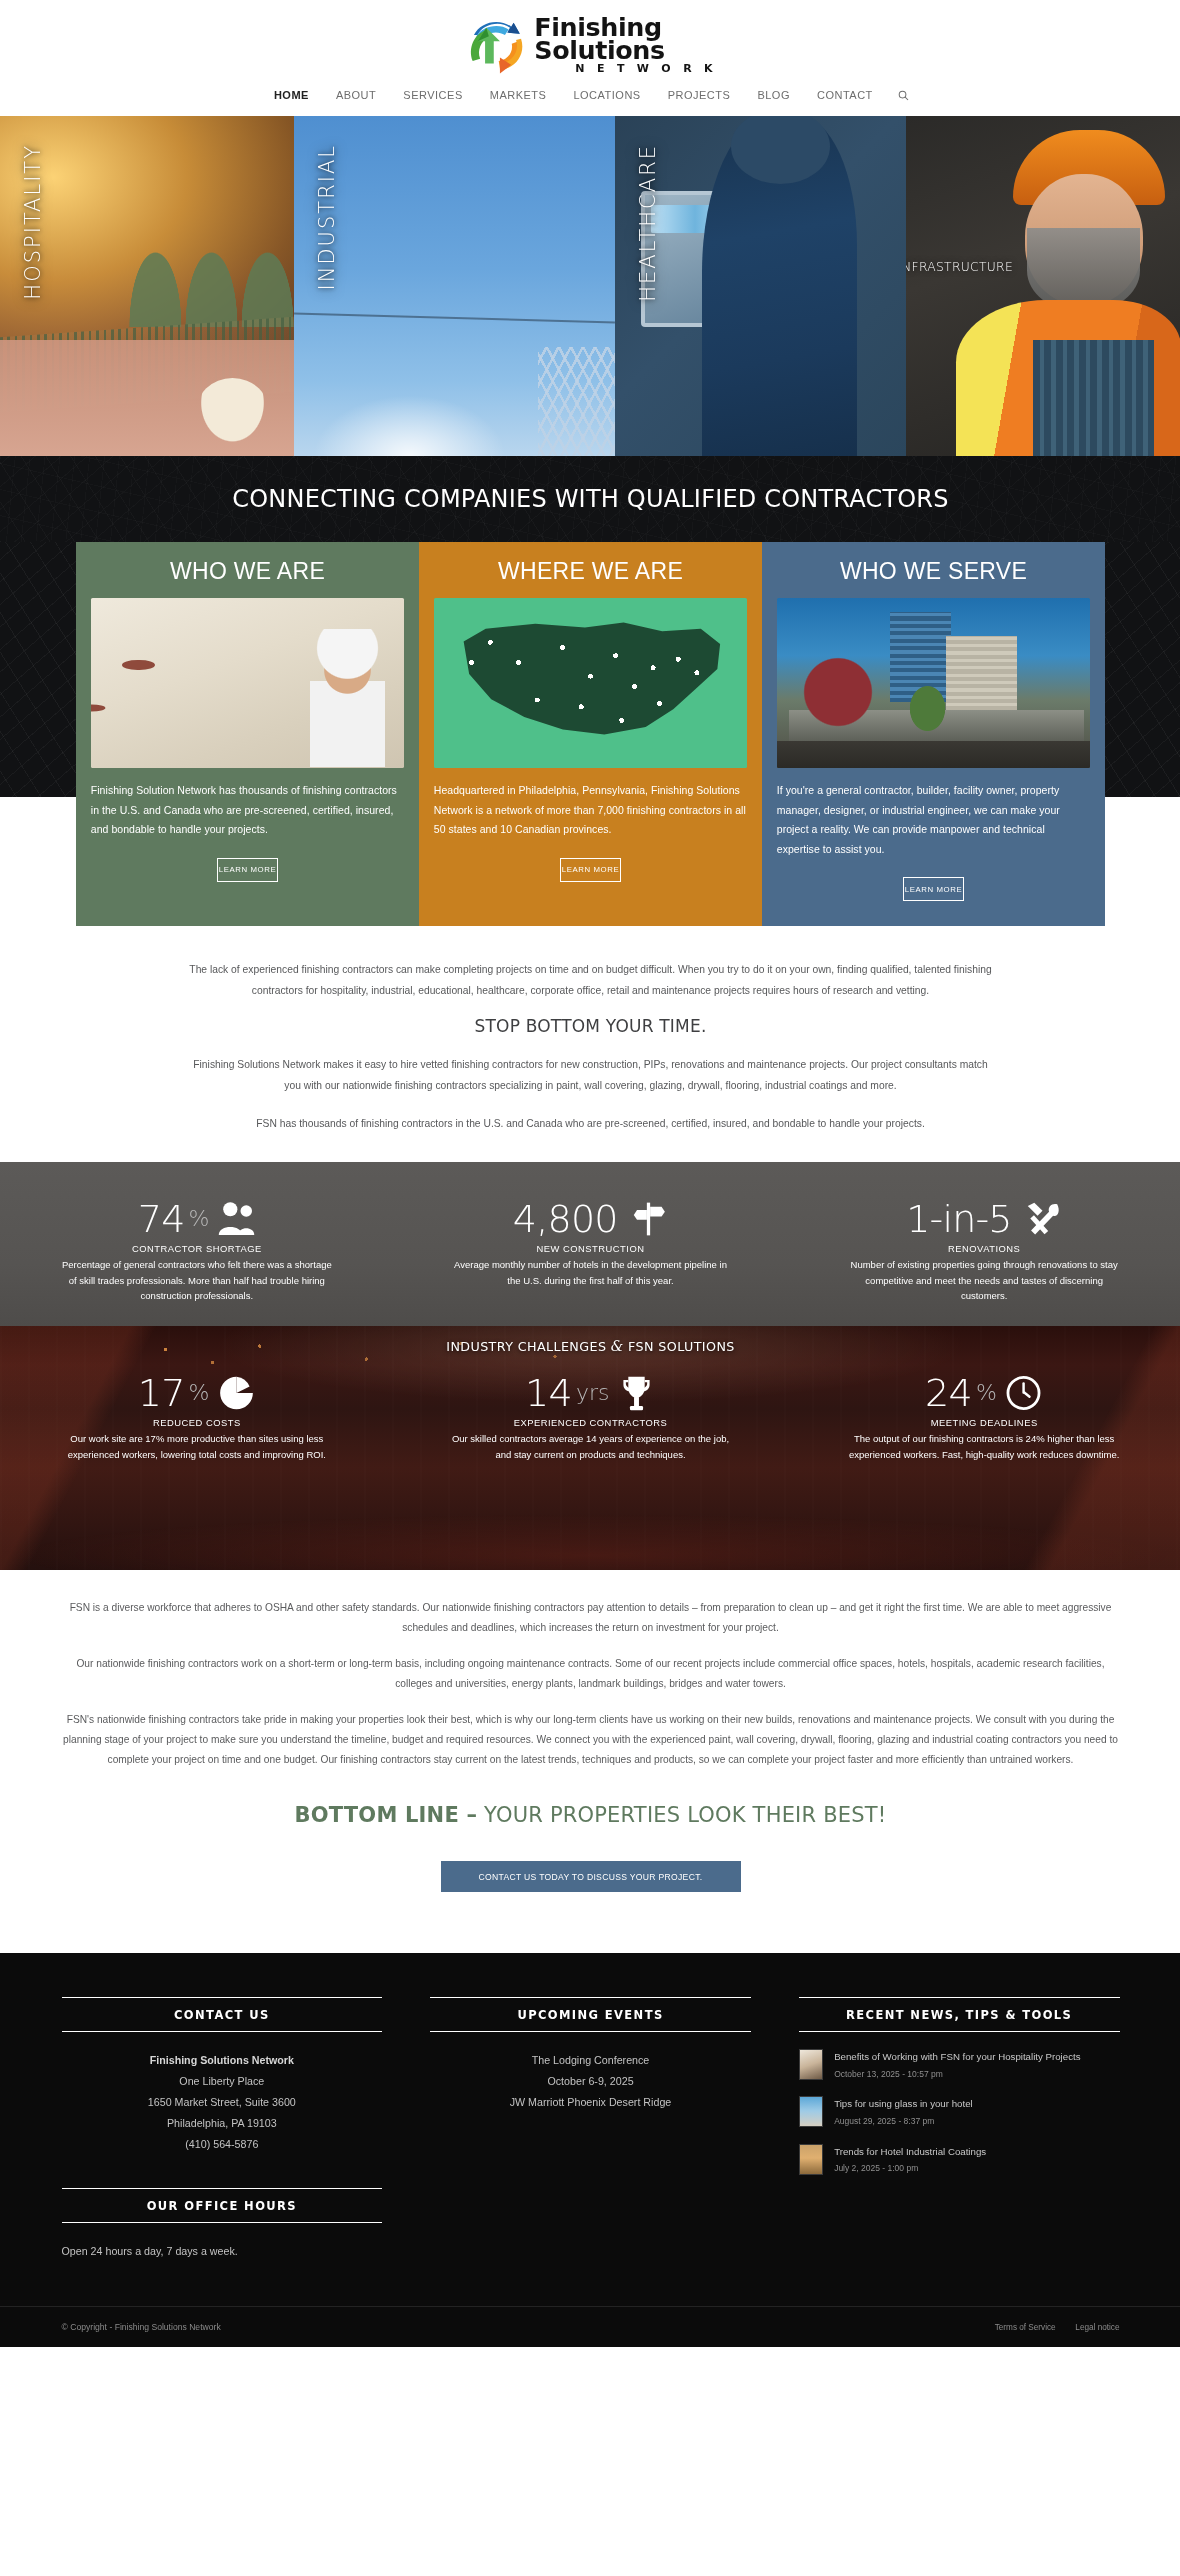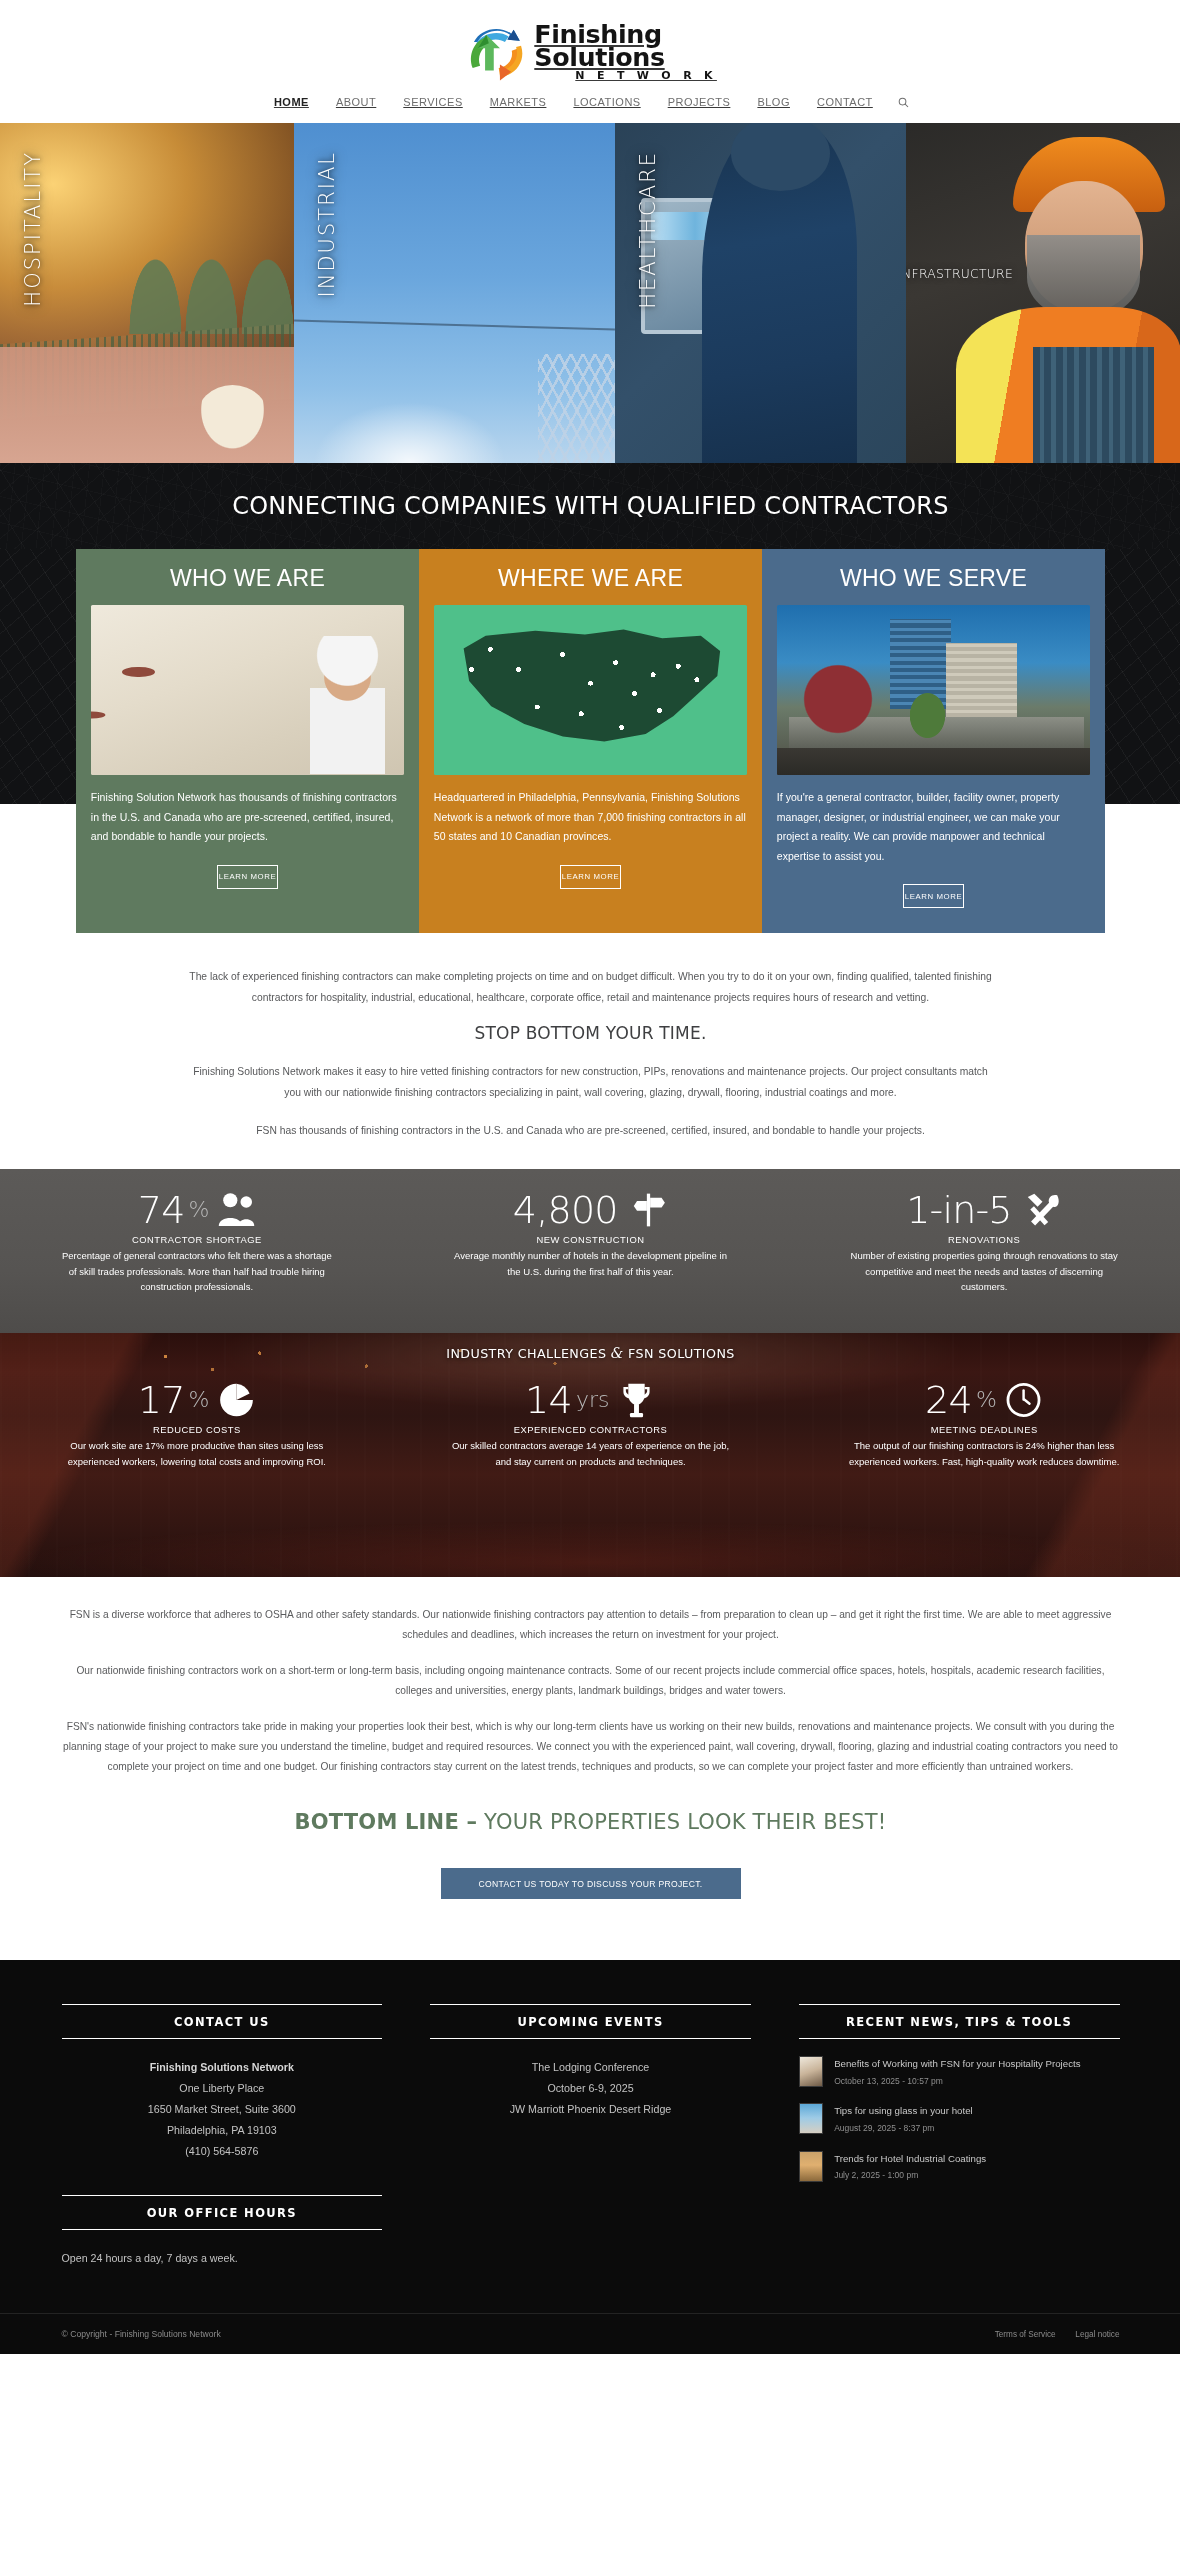--- a/index.html
+++ b/index.html
@@ -6,21 +6,21 @@
   html,body { width:1181px; }
   body {
     font-family:"Liberation Sans", sans-serif;
     background:#ffffff;
     color:#3a3a3a;
     -webkit-font-smoothing:antialiased;
   }
   .page { width:1181px; margin:0 auto; position:relative; overflow:hidden; }
 
   
-  .header { background:#fff; padding-top:16px;text-decoration:underline; }
+  .header { background:#fff; padding-top:9px; }
   .logo-wrap { display:flex; justify-content:center; align-items:center; height:72px; }
   .logo { display:flex; align-items:center; gap:8.2px; }
   .logo-mark { width:62px; height:62px; position:relative; }
   .logo-text { display:flex; flex-direction:column; line-height:0.92; }
   .logo-l1, .logo-l2 {
     font-family:"DejaVu Sans", sans-serif;
     font-weight:bold; font-size:25.4px; color:#141414; letter-spacing:-0.4px;
   }
   .logo-l3 {
     font-family:"DejaVu Sans", sans-serif;
@@ -320,21 +320,21 @@
   .stats-header span {
     color:#fff; font-family:"DejaVu Sans", sans-serif;
     font-size:12.7px; letter-spacing:0.4px;
     text-shadow:0 0.8px 4.1px rgba(0,0,0,.8);
   }
   .stats-header .amp { font-family:"DejaVu Serif", serif; font-style:italic; font-size:14px; }
 
   .stat-row {
     position:absolute; left:0; right:0; display:flex; z-index:3;
   }
-  .stat-row.row1 { top:17px; }
+  .stat-row.row1 { top:33px; }
   .stat-row.row2 { top:43px; }
   .stat { flex:1; text-align:center; padding:0 19.7px; }
   .stat .num-line {
     display:flex; align-items:center; justify-content:center; gap:4.1px;
     height:48px;
   }
   .stat .num {
     color:#fff; font-family:"DejaVu Sans", sans-serif;
     font-size:38px; font-weight:300; line-height:1; letter-spacing:-0.8px;
   }

